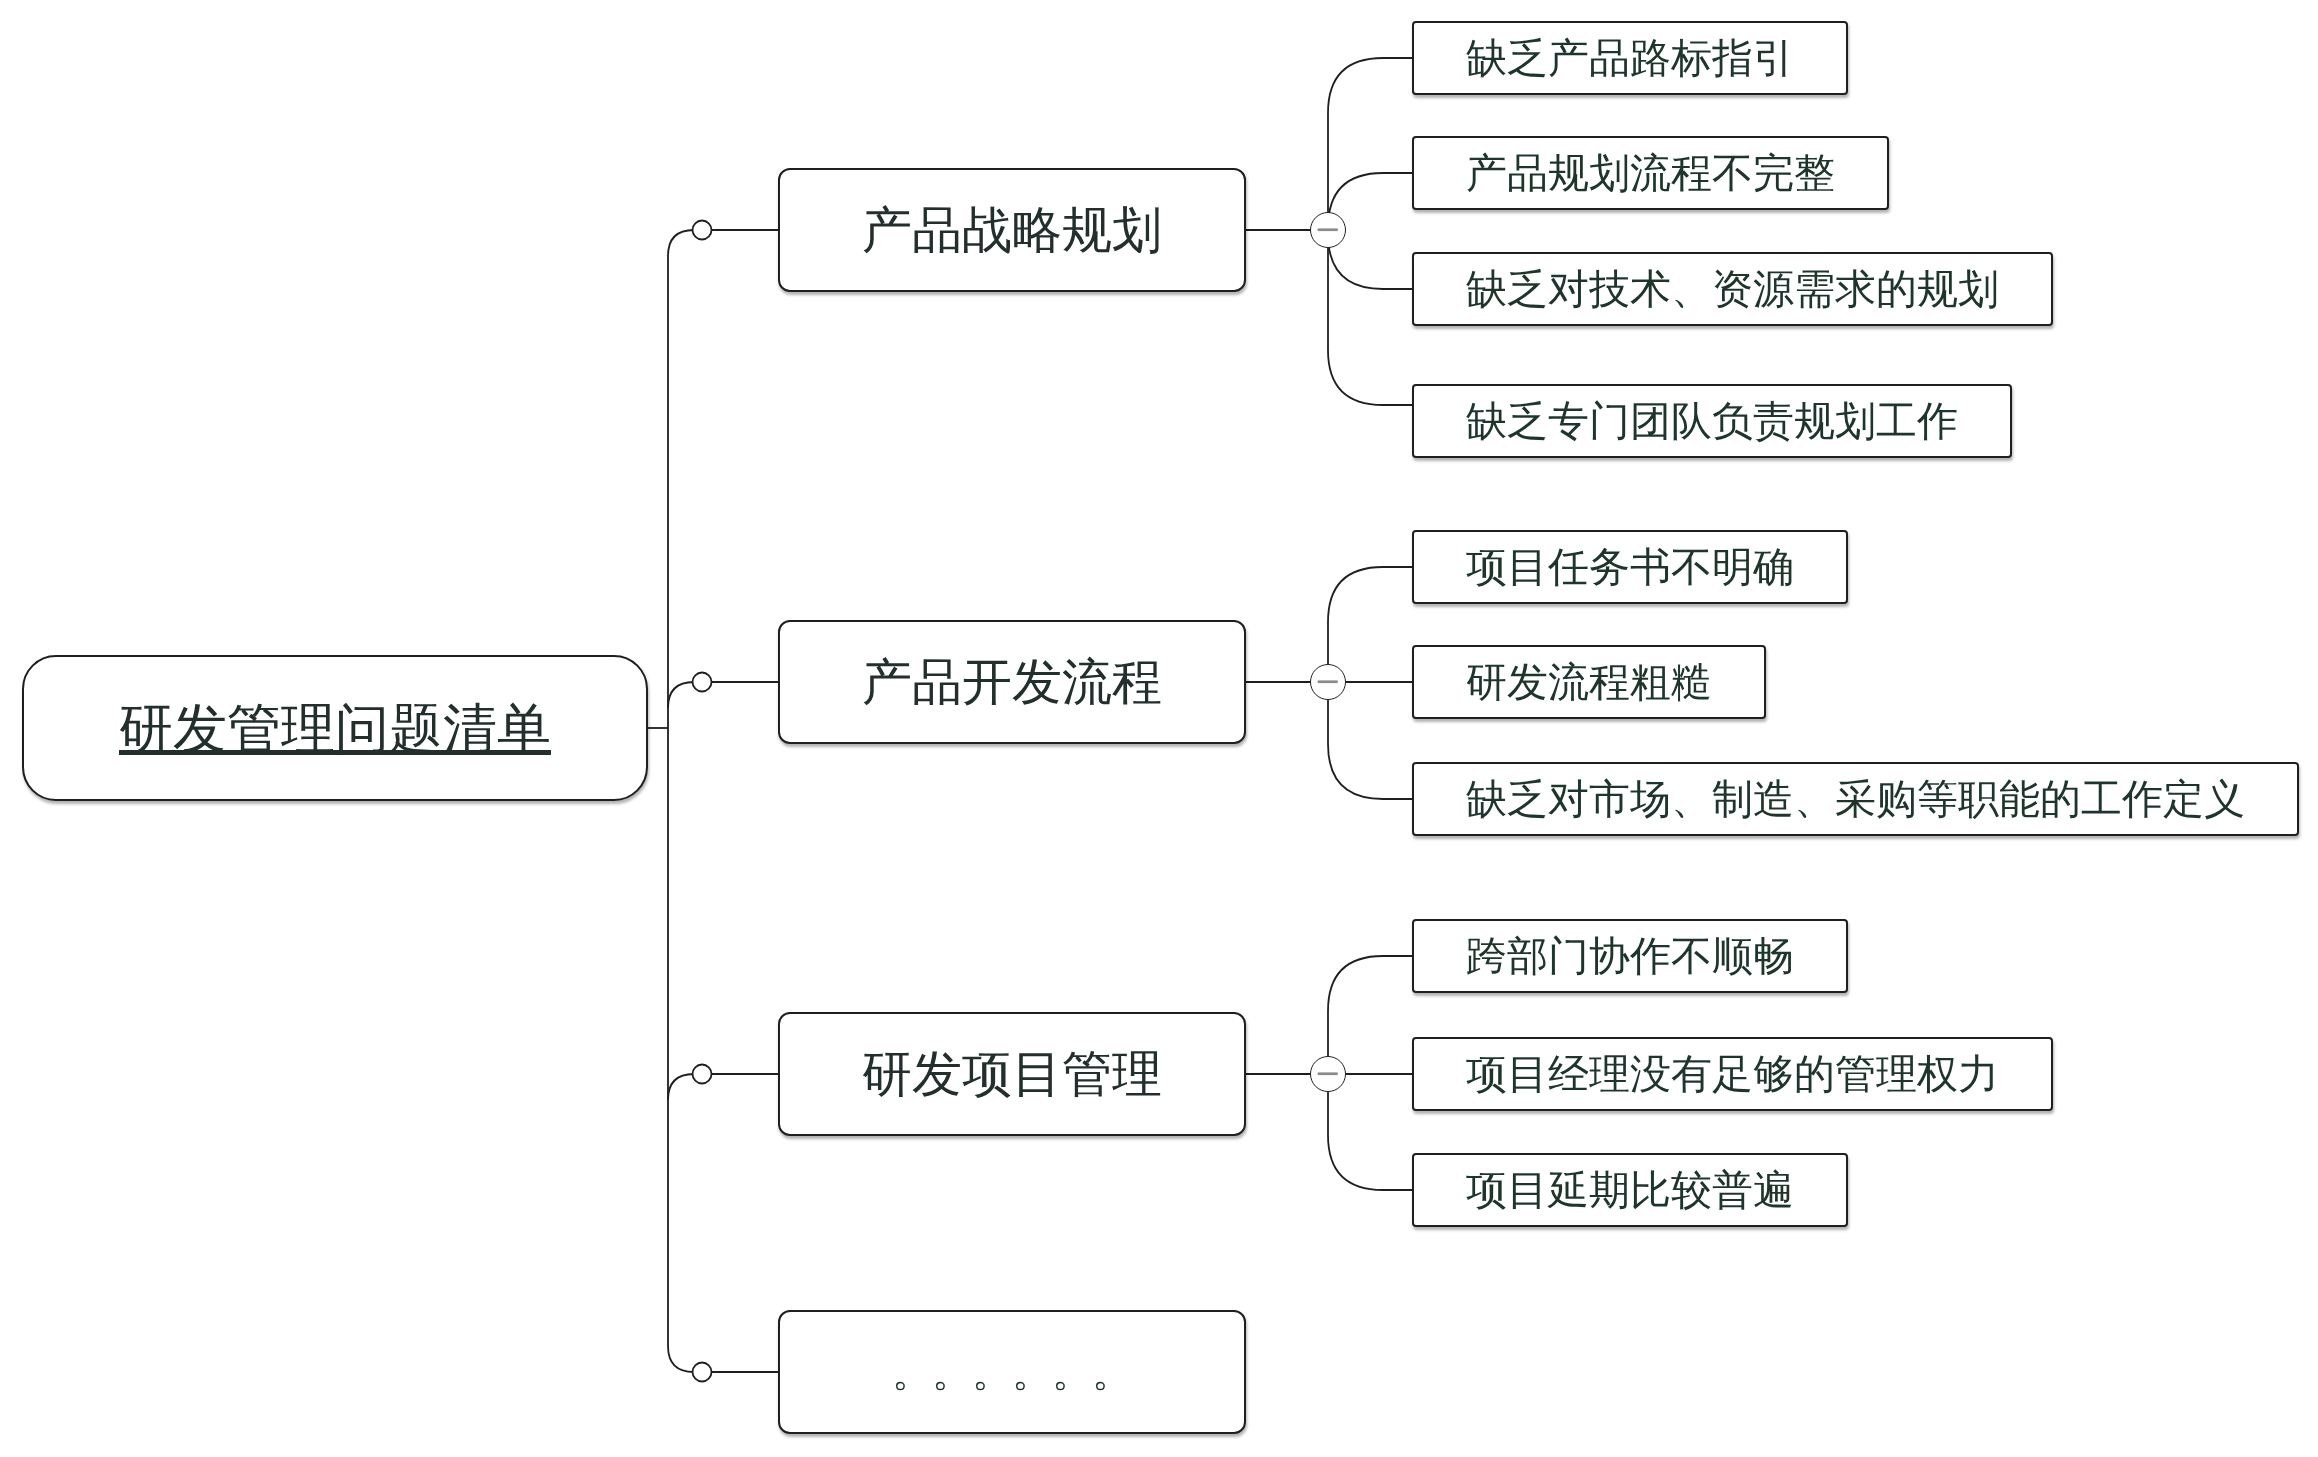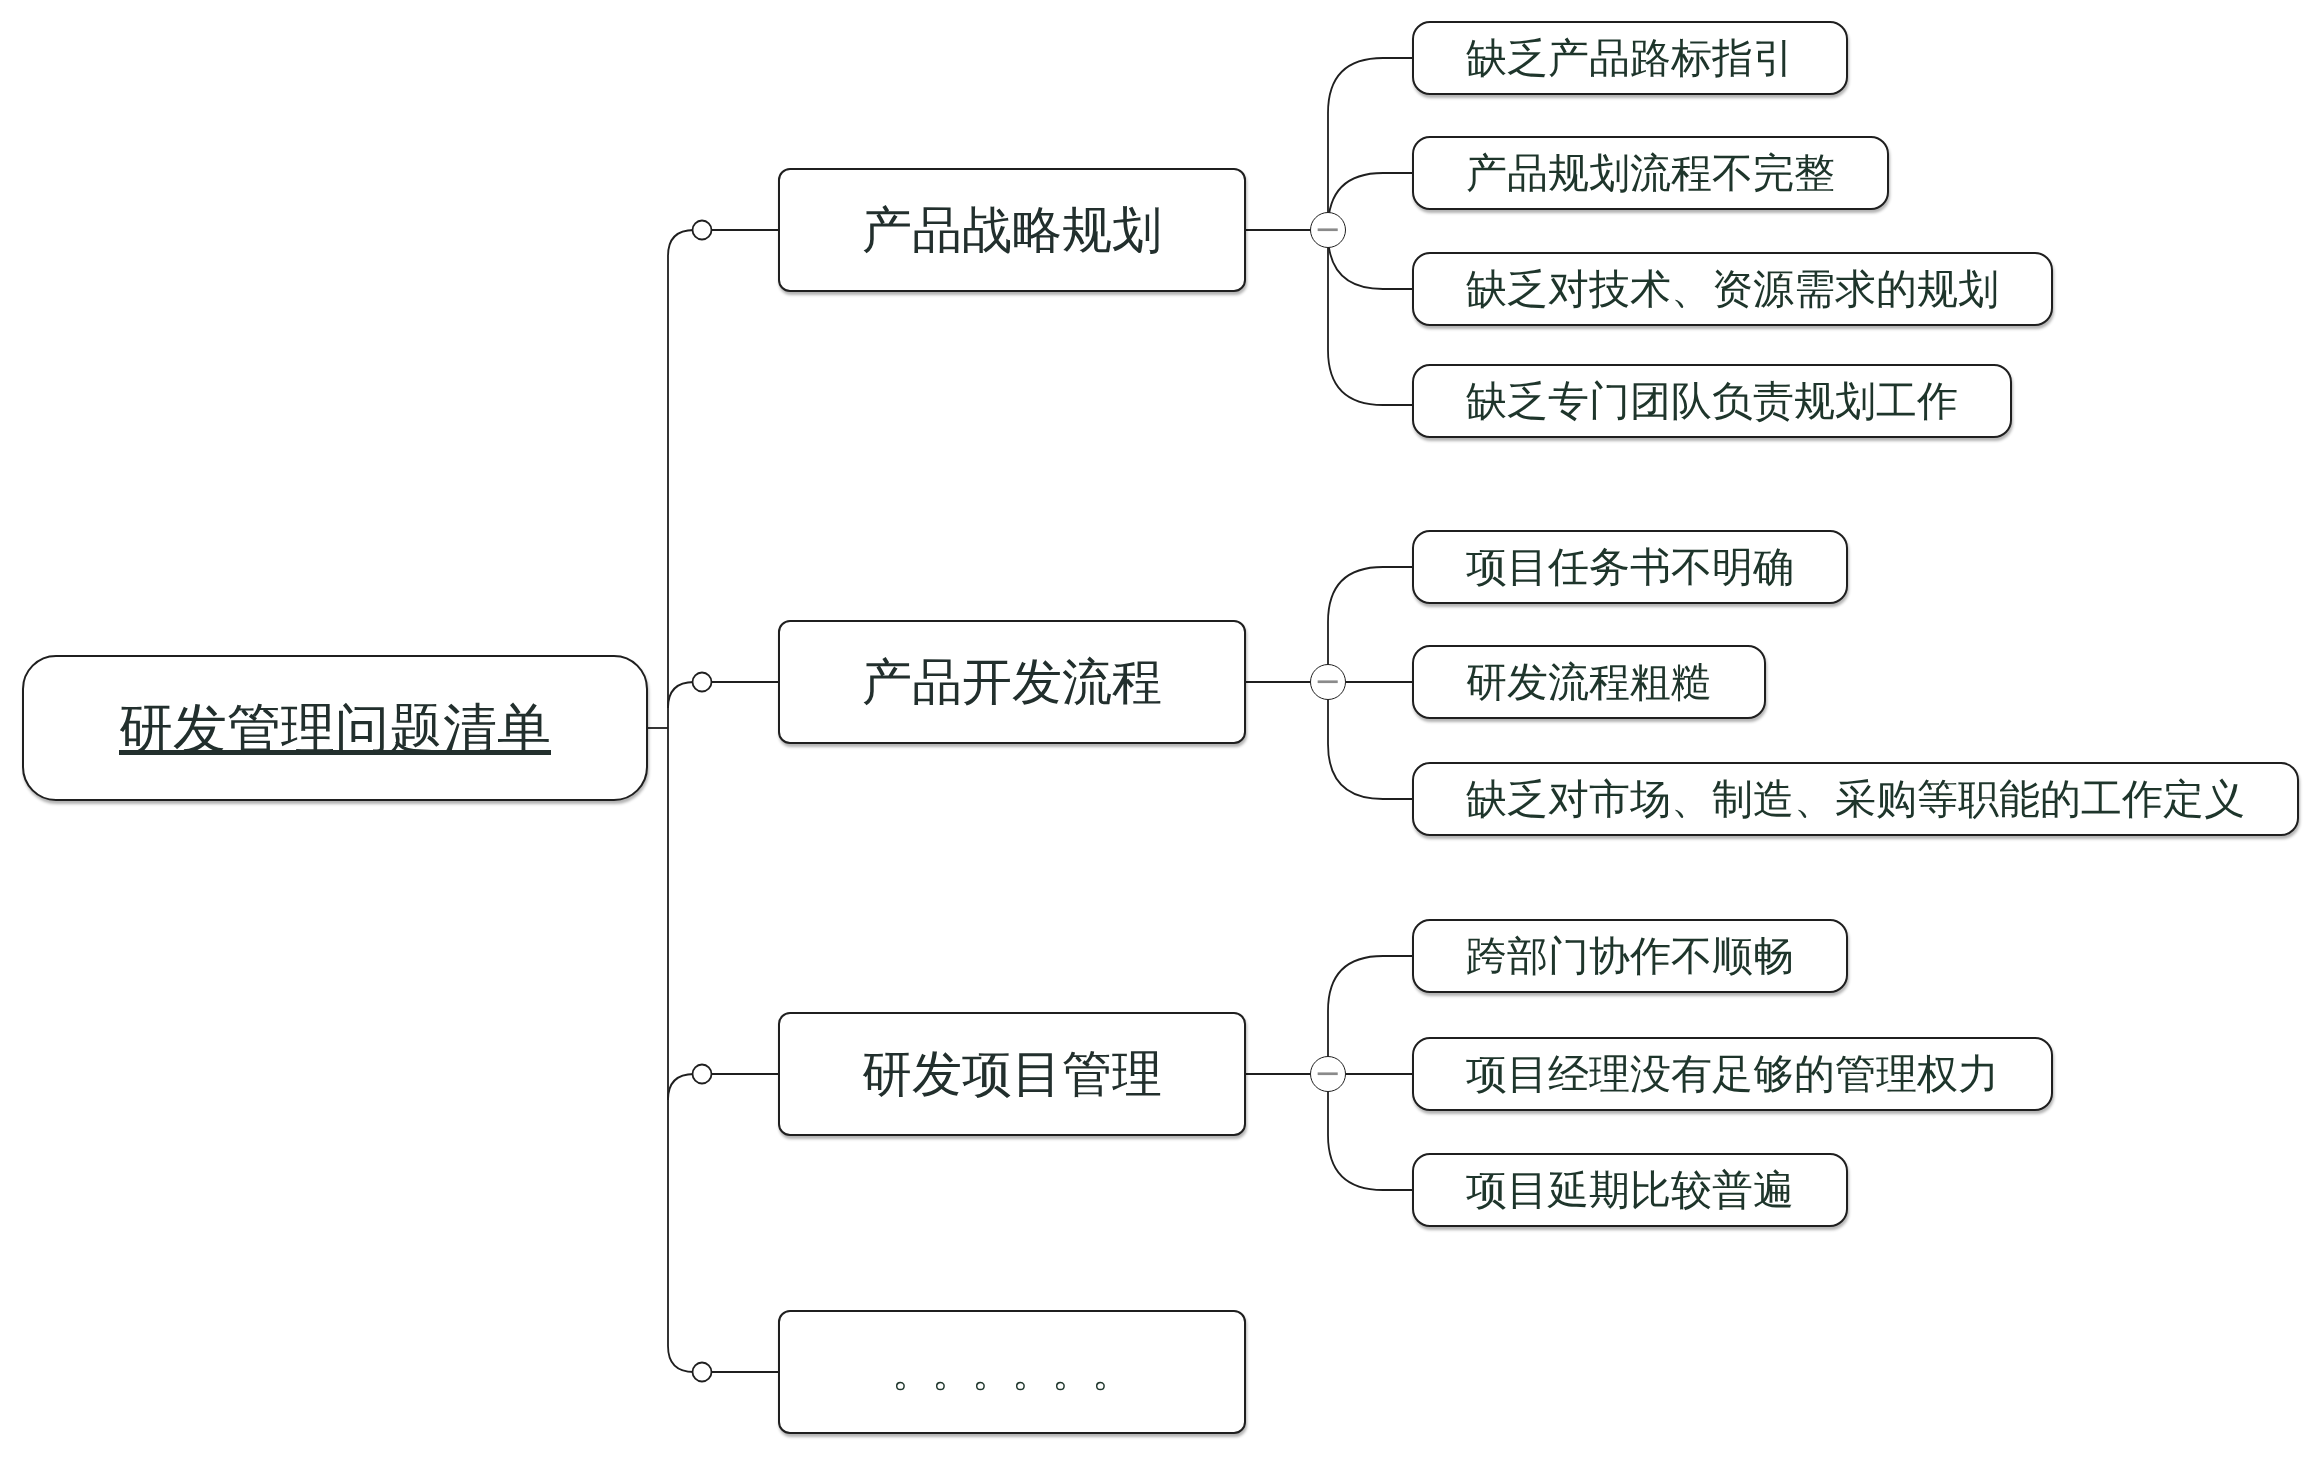--- a/index.html
+++ b/index.html
@@ -47,21 +47,21 @@
     left:778px;width:468px;height:124px;
     border-radius:12px;
     font-size:50px;
   }
   .branch.dots{
     font-size:40px;
     color:var(--child-text);
   }
   .child{
     left:1412px;height:74px;
-    border-radius:18px;
+    border-radius:4px;
     font-size:41px;
     padding:0 52px;
     color:var(--child-text);
   }
   .collapse{
     position:absolute;
     left:1310px;width:36px;height:36px;
     box-sizing:border-box;
     background:#ffffff;
     border:1.8px solid var(--line);
@@ -133,21 +133,21 @@
   <div class="collapse" style="top:664px">
     <span>−</span>
   </div>
   <div class="collapse" style="top:1056px">
     <span>−</span>
   </div>
 
   <div class="node child" style="top:21px">缺乏产品路标指引</div>
   <div class="node child" style="top:136px">产品规划流程不完整</div>
   <div class="node child" style="top:252px">缺乏对技术、资源需求的规划</div>
-  <div class="node child" style="top:364px">缺乏专门团队负责规划工作</div>
+  <div class="node child" style="top:384px">缺乏专门团队负责规划工作</div>
 
   <div class="node child" style="top:530px">项目任务书不明确</div>
   <div class="node child" style="top:645px">研发流程粗糙</div>
   <div class="node child" style="top:762px">缺乏对市场、制造、采购等职能的工作定义</div>
 
   <div class="node child" style="top:919px">跨部门协作不顺畅</div>
   <div class="node child" style="top:1037px">项目经理没有足够的管理权力</div>
   <div class="node child" style="top:1153px">项目延期比较普遍</div>
 
 </div>

